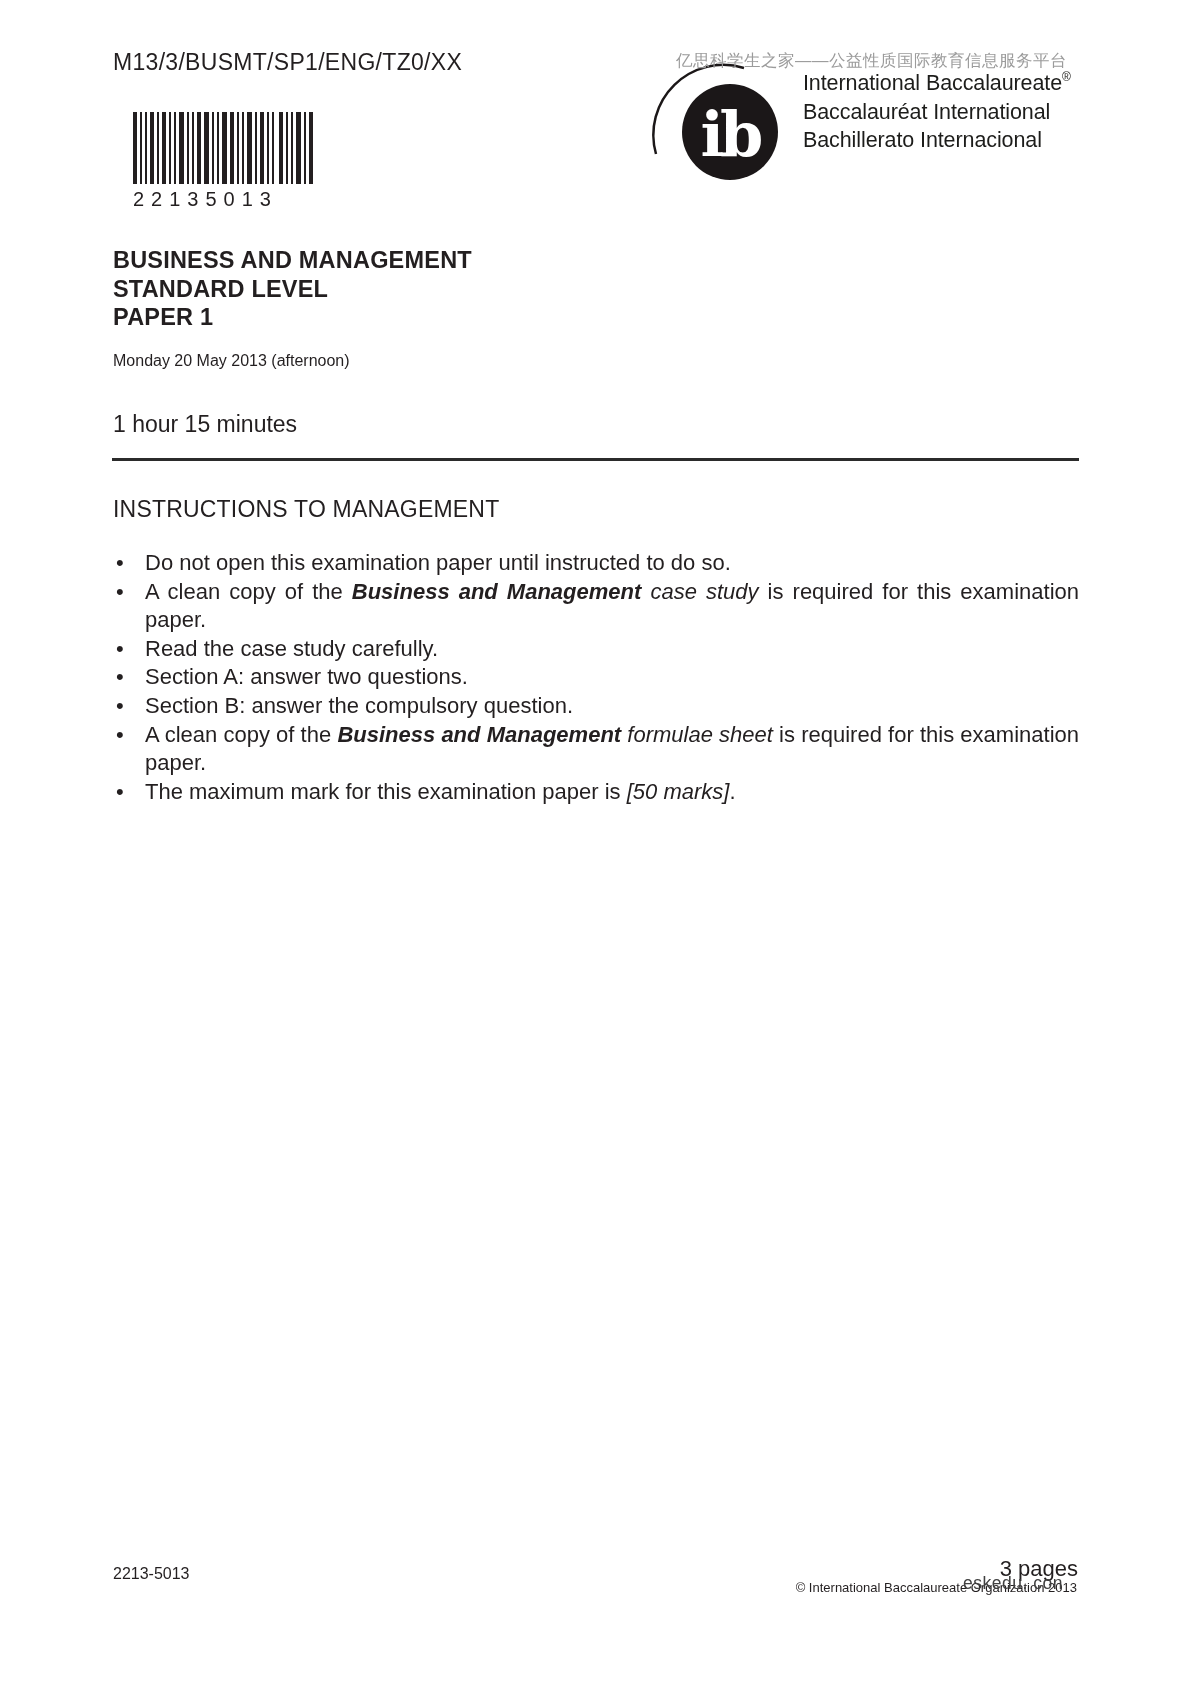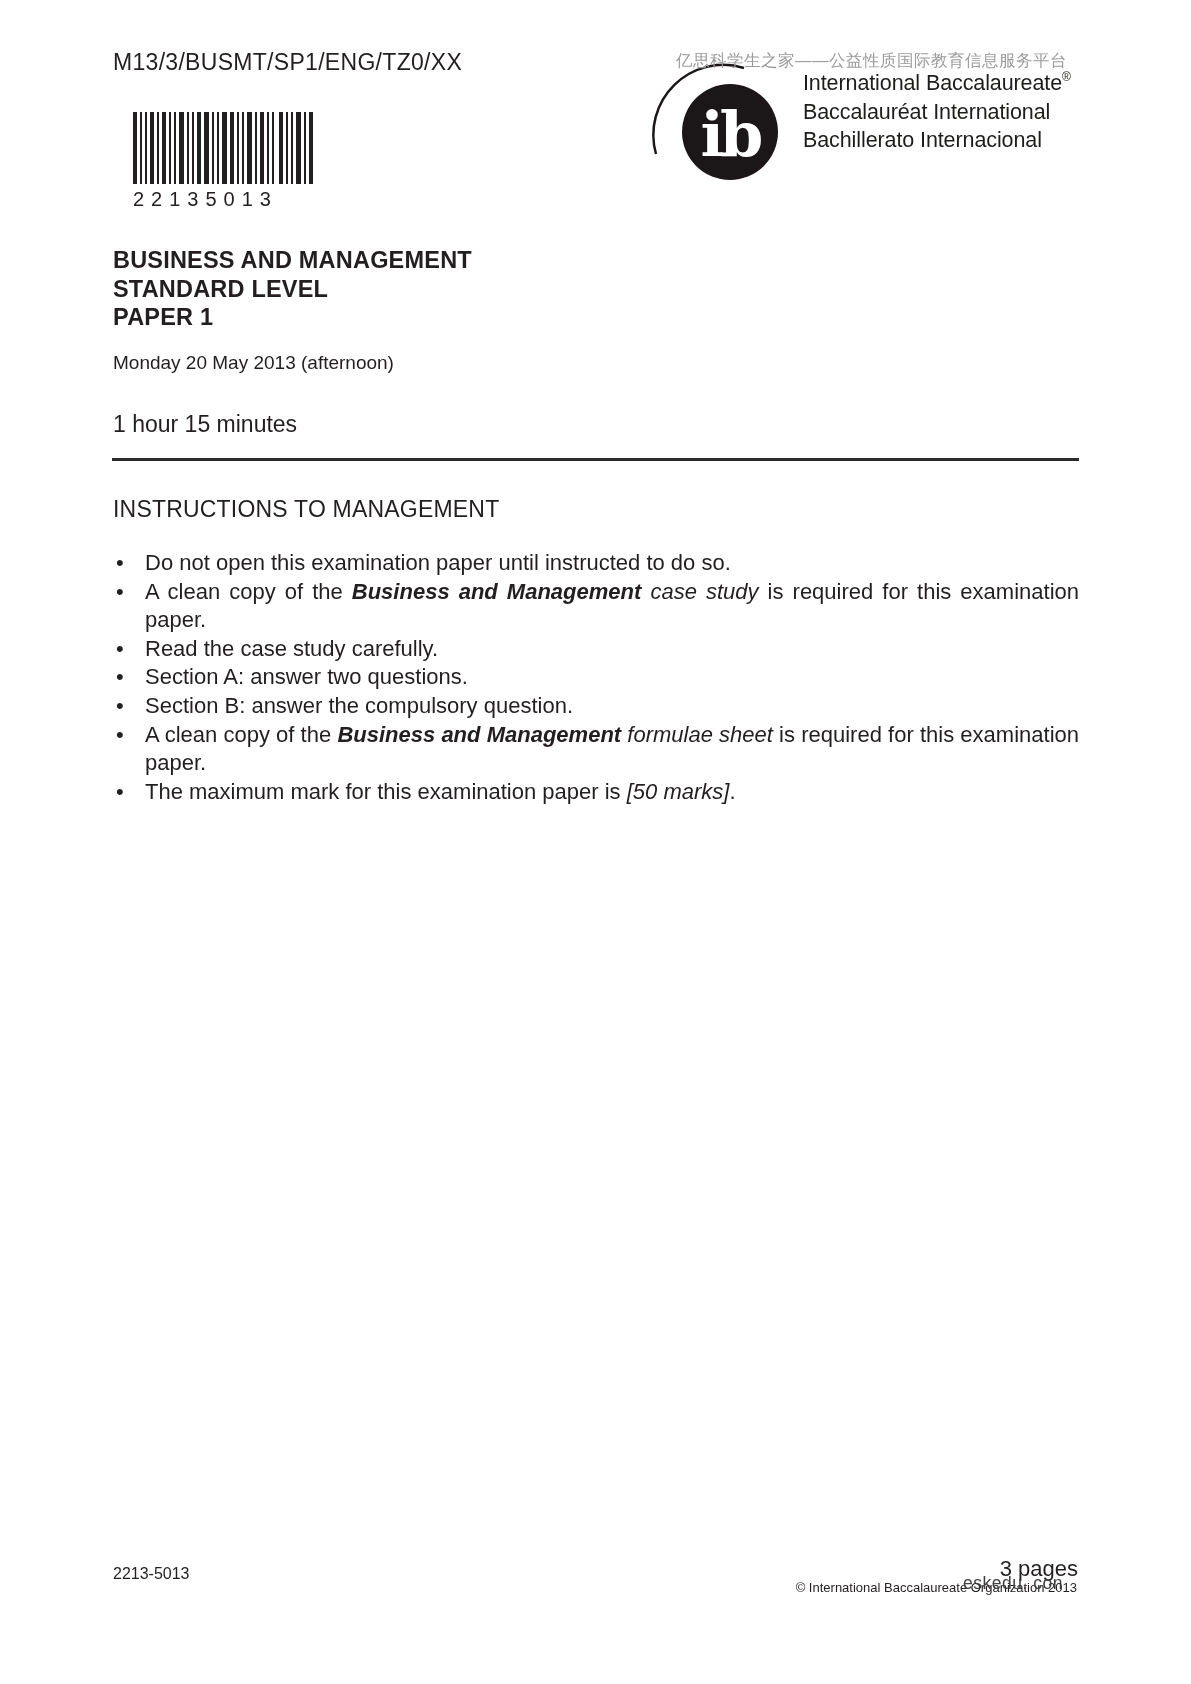--- a/index.html
+++ b/index.html
@@ -25,21 +25,21 @@
     font-size:16.5px; color:#9b9b9b; letter-spacing:0.5px;
     white-space:nowrap; z-index:3;
   }
 
   .ib-logo { left:648px; top:58px; width:136px; height:136px; z-index:2; }
   .logo-text { left:803px; top:69px; font-size:21.5px; line-height:28.5px; color:#1d1d1b; letter-spacing:-0.1px; }
   .logo-text .reg { font-size:12px; vertical-align:9px; }
 
   
   .title-block { left:113px; top:246px; font-weight:bold; font-size:23.5px; line-height:28.5px; letter-spacing:0.2px; }
-  .session-date { left:113px; top:352px; font-size:19px; }
+  .session-date { left:113px; top:352px; font-size:16px; }
   .session-duration { left:113px; top:411px; font-size:23px; }
 
   .rule { left:112px; top:458px; width:967px; height:3px; background:#2b2b2b; }
 
   .instructions-heading { left:113px; top:496px; font-size:23px; letter-spacing:0.2px; }
 
   ul.bullets {
     left:113px; top:549px; width:966px;
     margin:0; padding:0; list-style:none;
     font-size:22px; line-height:28.6px;

